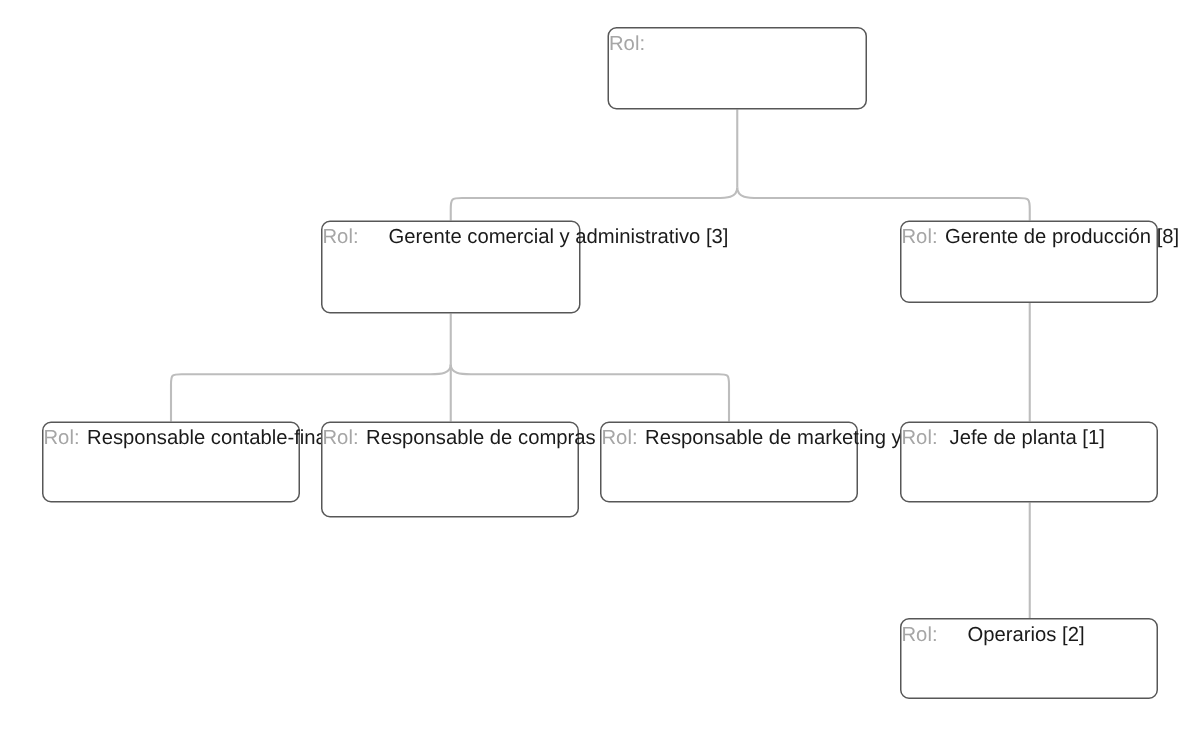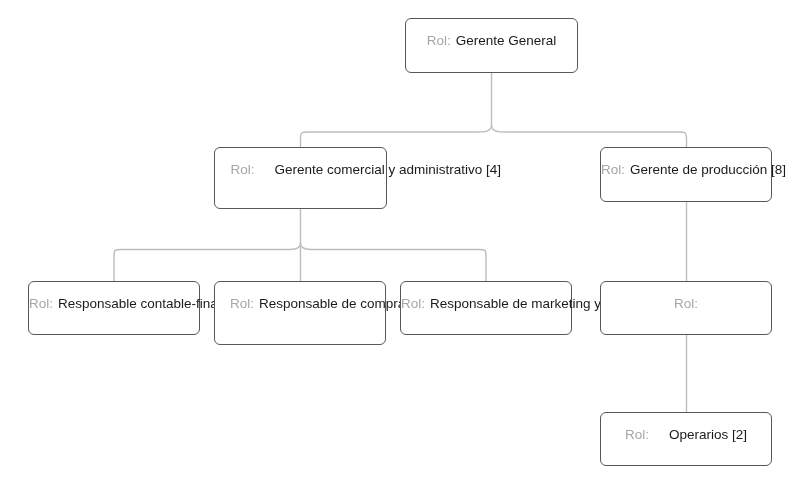--- a/index.html
+++ b/index.html
@@ -36,22 +36,20 @@
   
   .node {
     position: absolute;
     z-index: 2;
     box-sizing: border-box;
     background: #ffffff;
     border: 1.4px solid #575757;
     border-radius: 6px;
     display: flex;
     align-items: flex-start;
-    justify-content: center;
-    padding-top: 12px;
   }
   .node-inner {
     display: flex;
     align-items: flex-start;
     text-align: left;
   }
   .rol-label {
     color: #a6a6a6;
     font-size: 13.5px;
     line-height: 19px;
@@ -115,28 +113,27 @@
 
       <path d="M 686.5 202 L 686.5 281"></path>
 
       <path d="M 686.5 335 L 686.5 412"></path>
     </g>
   </svg>
 
   <div class="node gap-sm" id="node-gerente-general">
     <div class="node-inner">
       <span class="rol-label">Rol:</span>
-      <span class="rol-value">Gerente General</span>
     </div>
   </div>
 
   <div class="node gap-lg" id="node-gerente-comercial">
     <div class="node-inner">
       <span class="rol-label">Rol:</span>
-      <span class="rol-value">Gerente comercial y administrativo [4]</span>
+      <span class="rol-value">Gerente comercial y administrativo [3]</span>
     </div>
   </div>
 
   <div class="node gap-sm" id="node-gerente-produccion">
     <div class="node-inner">
       <span class="rol-label">Rol:</span>
       <span class="rol-value">Gerente de producción [8]</span>
     </div>
   </div>
 
@@ -157,20 +154,21 @@
   <div class="node gap-sm" id="node-responsable-marketing">
     <div class="node-inner">
       <span class="rol-label">Rol:</span>
       <span class="rol-value">Responsable de marketing y ventas [1]</span>
     </div>
   </div>
 
   <div class="node gap-md" id="node-jefe-planta">
     <div class="node-inner">
       <span class="rol-label">Rol:</span>
+      <span class="rol-value">Jefe de planta [1]</span>
     </div>
   </div>
 
   <div class="node gap-lg" id="node-operarios">
     <div class="node-inner">
       <span class="rol-label">Rol:</span>
       <span class="rol-value">Operarios [2]</span>
     </div>
   </div>
 

